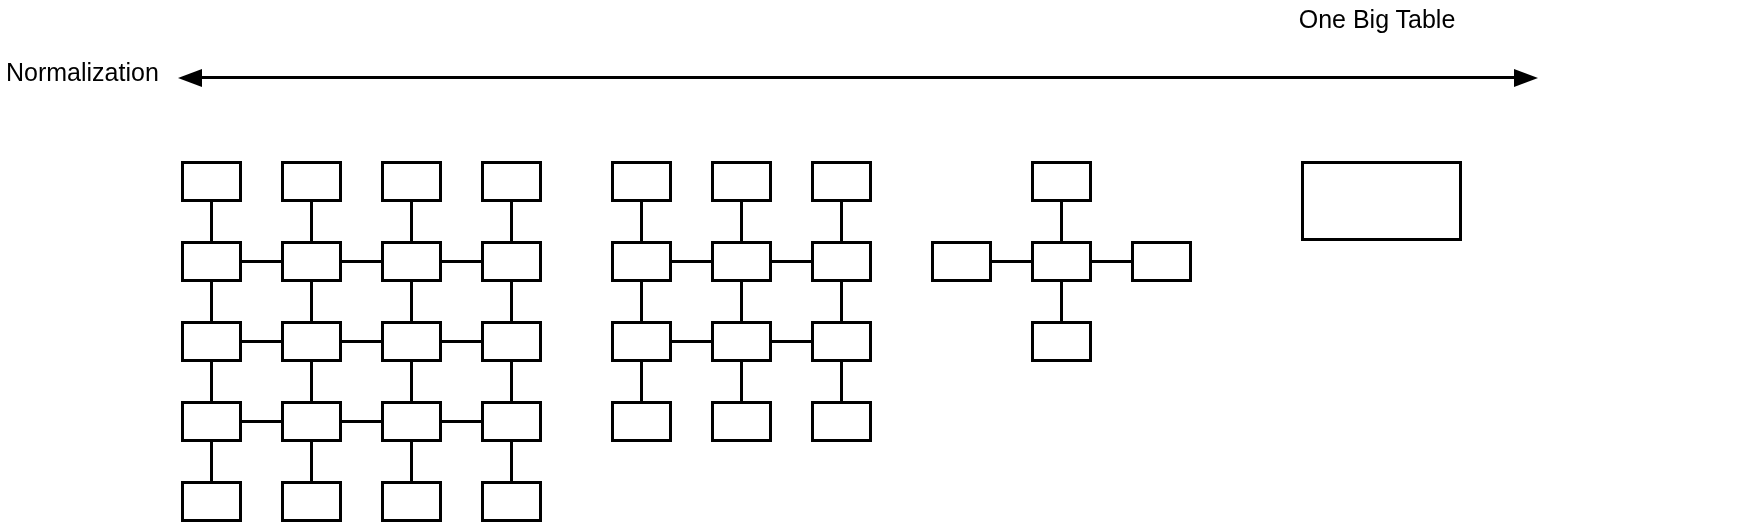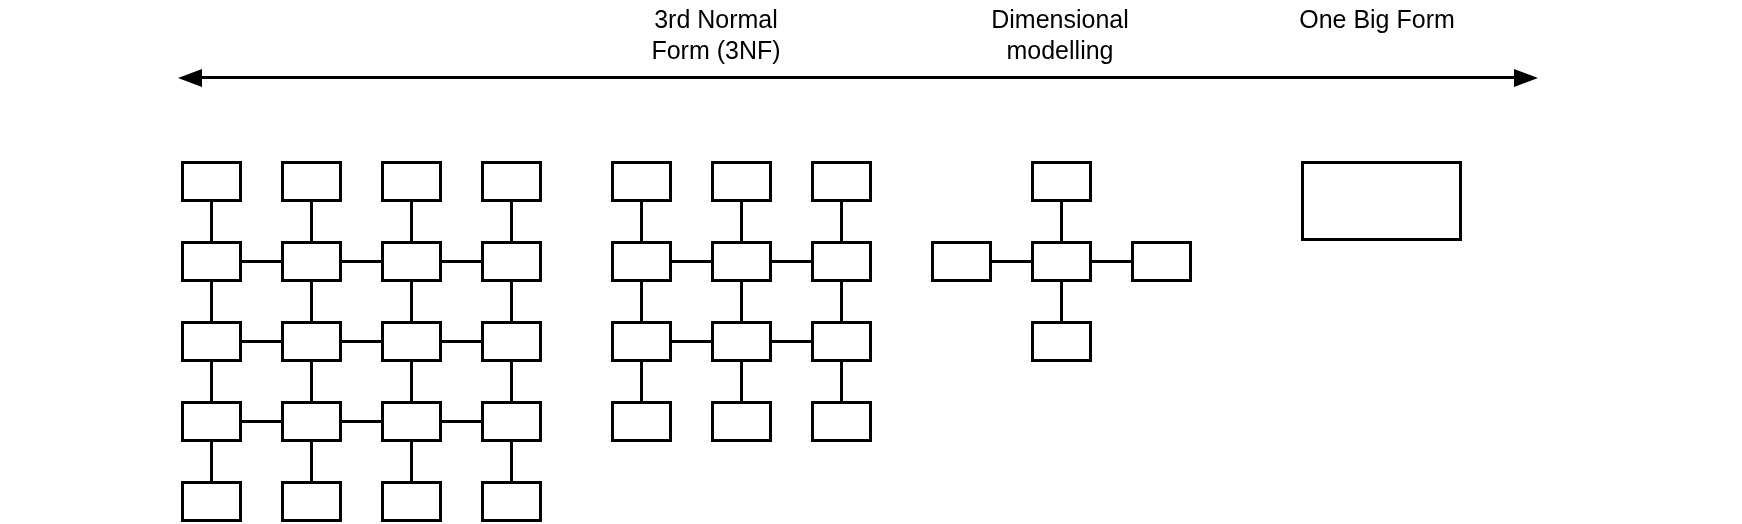--- a/index.html
+++ b/index.html
@@ -55,39 +55,32 @@
   .conn {
     position: absolute;
     background: #000000;
   }
 </style>
 </head>
 <body>
 
 <div class="canvas">
 
+  <div class="side-label" style="left:6px">Normalization</div>
 
 
   <div class="arrow-shaft"></div>
   <div class="arrow-head left"></div>
   <div class="arrow-head right"></div>
 
 
-  <div class="group-label" style="left:716px">
-    <div>3rd Normal</div>
-    <div>Form (3NF)</div>
-  </div>
 
-  <div class="group-label" style="left:1060px">
-    <div>Dimensional</div>
-    <div>modelling</div>
-  </div>
 
   <div class="group-label" style="left:1377px">
-    <div>One Big Form</div>
+    <div>One Big Table</div>
   </div>
 
   <div id="diagram-layer">
       <div>
         <div class="box" style="left: 181px; top: 161px; width: 61px; height: 41px;"></div>
         <div class="box" style="left: 281px; top: 161px; width: 61px; height: 41px;"></div>
         <div class="box" style="left: 381px; top: 161px; width: 61px; height: 41px;"></div>
         <div class="box" style="left: 481px; top: 161px; width: 61px; height: 41px;"></div>
         <div class="box" style="left: 181px; top: 241px; width: 61px; height: 41px;"></div>
         <div class="box" style="left: 281px; top: 241px; width: 61px; height: 41px;"></div>

